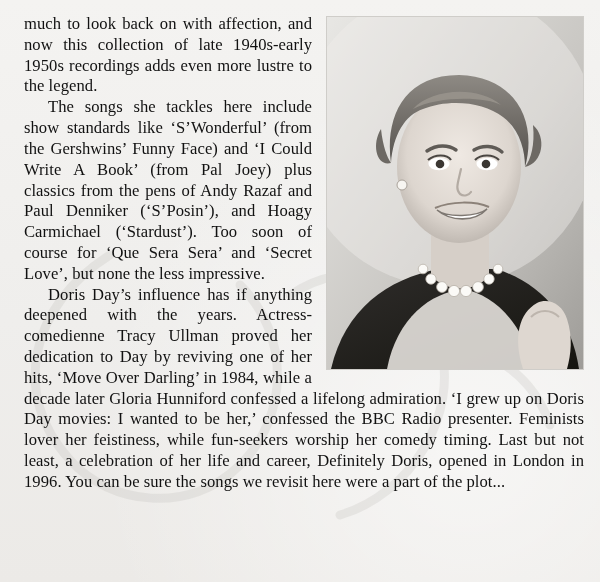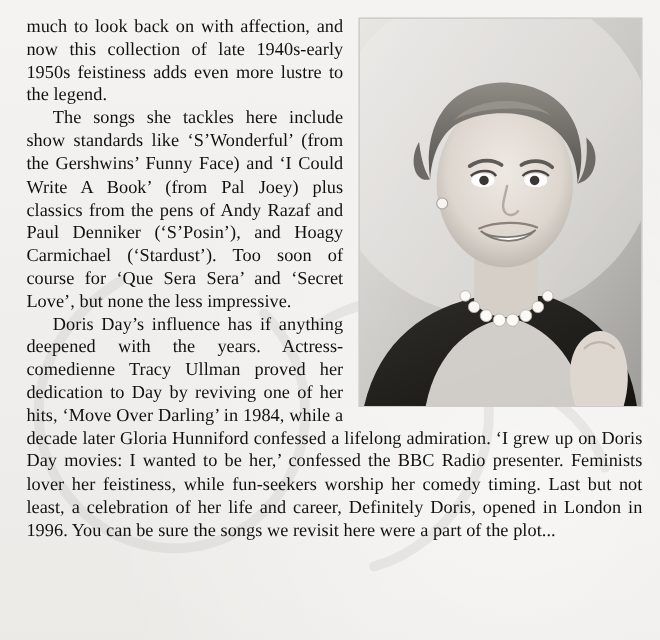--- a/index.html
+++ b/index.html
@@ -144,19 +144,19 @@
       <path d="M108 191 C 124 184, 148 184, 162 190" stroke="#8c8279" stroke-width="2" fill="none"></path>
 
       <circle cx="75" cy="168" r="5" fill="#f7f5f1" stroke="#a9a29a" stroke-width="1"></circle>
 
       <path d="M196 352 C 186 320, 192 296, 210 286 C 222 280, 236 288, 240 302 C 246 320, 244 338, 240 352 Z" fill="#ded7d0"></path>
       <path d="M204 300 C 212 292, 224 292, 232 300" stroke="#bdb5ad" stroke-width="2" fill="none"></path>
     </svg>
   </div>
 
   <div class="text-col">
-    <p class="first">much to look back on with affection, and now this collection of late 1940s-early 1950s feistiness adds even more lustre to the legend.</p>
+    <p class="first">much to look back on with affection, and now this collection of late 1940s-early 1950s recordings adds even more lustre to the legend.</p>
     <p>The songs she tackles here include show standards like ‘S’Wonderful’ (from the Gershwins’ Funny Face) and ‘I Could Write A Book’ (from Pal Joey) plus classics from the pens of Andy Razaf and Paul Denniker (‘S’Posin’), and Hoagy Carmichael (‘Stardust’). Too soon of course for ‘Que Sera Sera’ and ‘Secret Love’, but none the less impressive.</p>
     <p>Doris Day’s influence has if anything deepened with the years. Actress-comedienne Tracy Ullman proved her dedication to Day by reviving one of her hits, ‘Move Over Darling’ in 1984, while a decade later Gloria Hunniford confessed a lifelong admiration. ‘I grew up on Doris Day movies: I wanted to be her,’ confessed the BBC Radio presenter. Feminists lover her feistiness, while fun-seekers worship her comedy timing. Last but not least, a celebration of her life and career, Definitely Doris, opened in London in 1996. You can be sure the songs we revisit here were a part of the plot...</p>
   </div>
 
   <div class="clearer"></div>
 </div>
 
 </body></html>

